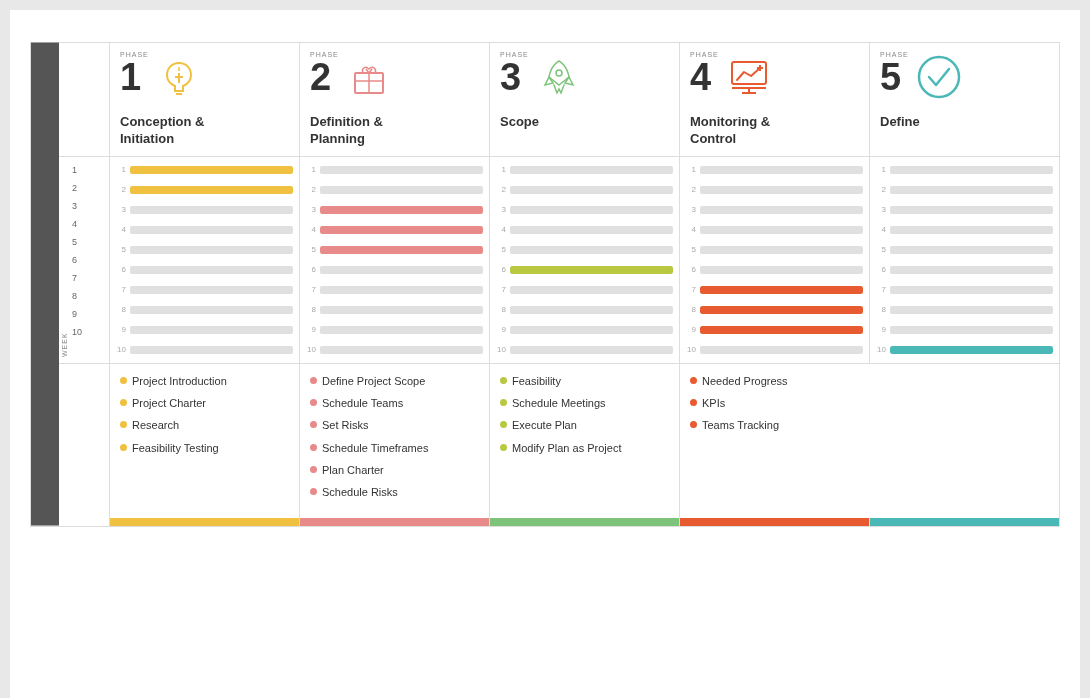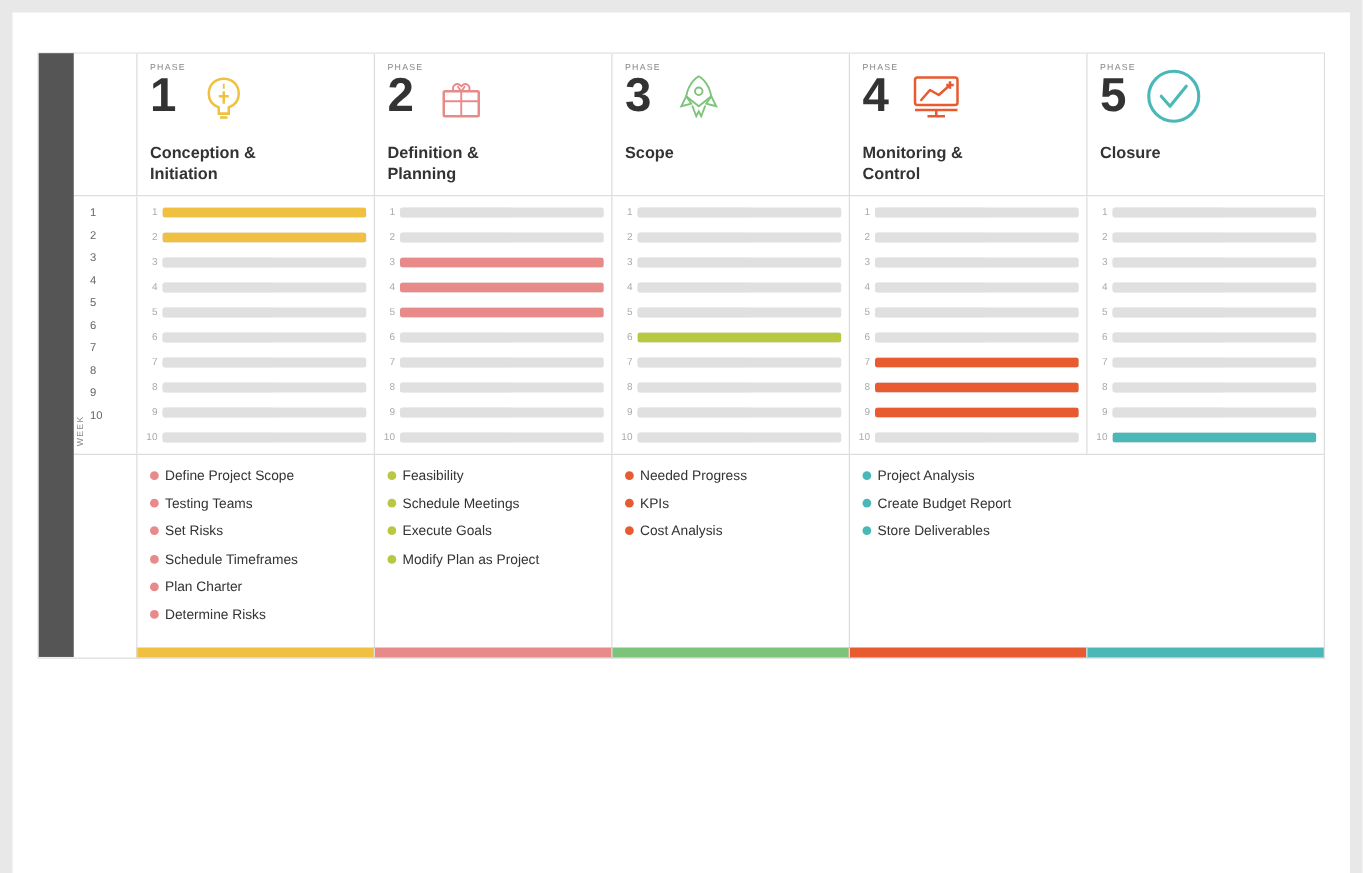--- a/index.html
+++ b/index.html
@@ -275,21 +275,21 @@
             <div class="phase-top">
               <div class="phase-number-block">
                 <div class="phase-text">PHASE</div>
                 <div class="phase-number" style="color: rgb(51, 51, 51);">5</div>
               </div>
               <div class="phase-icon"><svg width="44" height="44" viewBox="0 0 44 44">
                   <circle cx="22" cy="22" r="20" stroke="#4bb8b8" stroke-width="2.5" fill="none"></circle>
                   <polyline points="12,22 19,30 32,14" stroke="#4bb8b8" stroke-width="2.5" fill="none" stroke-linecap="round" stroke-linejoin="round"></polyline>
                 </svg></div>
             </div>
-            <div class="phase-title">Closure</div>
+            <div class="phase-title">Define</div>
           </div>
         </div>
 
       <div id="gantt-area" class="gantt-area">
           <div style="display: flex; flex-direction: row; align-items: stretch; padding: 2px 0px;">
             <div style="writing-mode: vertical-rl; transform: rotate(180deg); font-size: 7px; color: rgb(136, 136, 136); text-transform: uppercase; letter-spacing: 1px; display: flex; align-items: center; padding: 4px 2px;">WEEK</div>
             <div style="display: flex; flex-direction: column; padding: 2px 0px;">
               <div style="font-size: 9px; color: rgb(102, 102, 102); height: 18px; display: flex; align-items: center; padding-left: 2px;">1</div>
               <div style="font-size: 9px; color: rgb(102, 102, 102); height: 18px; display: flex; align-items: center; padding-left: 2px;">2</div>
               <div style="font-size: 9px; color: rgb(102, 102, 102); height: 18px; display: flex; align-items: center; padding-left: 2px;">3</div>
@@ -612,94 +612,98 @@
               </div>
             </div>
           </div>
         </div>
 
       <div id="bullet-area" class="bullet-area">
           <div></div>
           <div class="bullet-col">
             <ul class="bullet-list">
               <li>
+                <span class="bullet-dot" style="background-color: rgb(240, 192, 64);"></span>
+                <span>Project Introduction</span>
+              </li>
+              <li>
+                <span class="bullet-dot" style="background-color: rgb(240, 192, 64);"></span>
+                <span>Project Charter</span>
+              </li>
+              <li>
+                <span class="bullet-dot" style="background-color: rgb(240, 192, 64);"></span>
+                <span>Research</span>
+              </li>
+              <li>
+                <span class="bullet-dot" style="background-color: rgb(240, 192, 64);"></span>
+                <span>Feasibility Testing</span>
+              </li>
+            </ul>
+          </div>
+          <div class="bullet-col">
+            <ul class="bullet-list">
+              <li>
                 <span class="bullet-dot" style="background-color: rgb(232, 138, 138);"></span>
                 <span>Define Project Scope</span>
               </li>
               <li>
                 <span class="bullet-dot" style="background-color: rgb(232, 138, 138);"></span>
-                <span>Testing Teams</span>
+                <span>Schedule Teams</span>
               </li>
               <li>
                 <span class="bullet-dot" style="background-color: rgb(232, 138, 138);"></span>
                 <span>Set Risks</span>
               </li>
               <li>
                 <span class="bullet-dot" style="background-color: rgb(232, 138, 138);"></span>
                 <span>Schedule Timeframes</span>
               </li>
               <li>
                 <span class="bullet-dot" style="background-color: rgb(232, 138, 138);"></span>
                 <span>Plan Charter</span>
               </li>
               <li>
                 <span class="bullet-dot" style="background-color: rgb(232, 138, 138);"></span>
-                <span>Determine Risks</span>
+                <span>Schedule Risks</span>
               </li>
             </ul>
           </div>
           <div class="bullet-col">
             <ul class="bullet-list">
               <li>
                 <span class="bullet-dot" style="background-color: rgb(184, 200, 64);"></span>
                 <span>Feasibility</span>
               </li>
               <li>
                 <span class="bullet-dot" style="background-color: rgb(184, 200, 64);"></span>
                 <span>Schedule Meetings</span>
               </li>
               <li>
                 <span class="bullet-dot" style="background-color: rgb(184, 200, 64);"></span>
-                <span>Execute Goals</span>
+                <span>Execute Plan</span>
               </li>
               <li>
                 <span class="bullet-dot" style="background-color: rgb(184, 200, 64);"></span>
                 <span>Modify Plan as Project</span>
               </li>
             </ul>
           </div>
           <div class="bullet-col">
             <ul class="bullet-list">
               <li>
                 <span class="bullet-dot" style="background-color: rgb(232, 90, 48);"></span>
                 <span>Needed Progress</span>
               </li>
               <li>
                 <span class="bullet-dot" style="background-color: rgb(232, 90, 48);"></span>
                 <span>KPIs</span>
               </li>
               <li>
                 <span class="bullet-dot" style="background-color: rgb(232, 90, 48);"></span>
-                <span>Cost Analysis</span>
-              </li>
-            </ul>
-          </div>
-          <div class="bullet-col">
-            <ul class="bullet-list">
-              <li>
-                <span class="bullet-dot" style="background-color: rgb(75, 184, 184);"></span>
-                <span>Project Analysis</span>
-              </li>
-              <li>
-                <span class="bullet-dot" style="background-color: rgb(75, 184, 184);"></span>
-                <span>Create Budget Report</span>
-              </li>
-              <li>
-                <span class="bullet-dot" style="background-color: rgb(75, 184, 184);"></span>
-                <span>Store Deliverables</span>
+                <span>Teams Tracking</span>
               </li>
             </ul>
           </div>
         </div>
 
       <div id="bottom-bars" class="bottom-bars">
           <div class="bottom-bar-spacer"></div>
           <div class="bottom-bar" style="background-color: rgb(240, 192, 64); border-left: 1px solid rgb(221, 221, 221);"></div>
           <div class="bottom-bar" style="background-color: rgb(232, 138, 138); border-left: 1px solid rgb(221, 221, 221);"></div>
           <div class="bottom-bar" style="background-color: rgb(125, 196, 122); border-left: 1px solid rgb(221, 221, 221);"></div>

